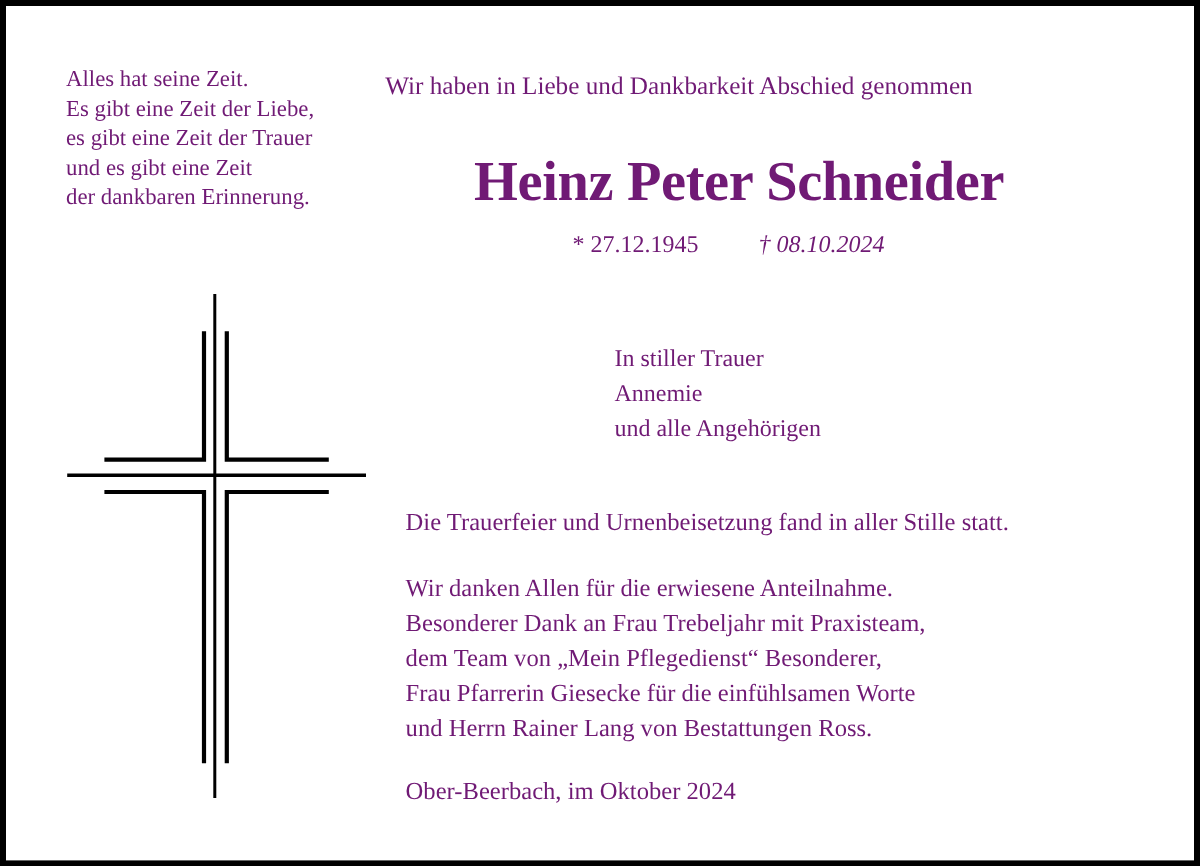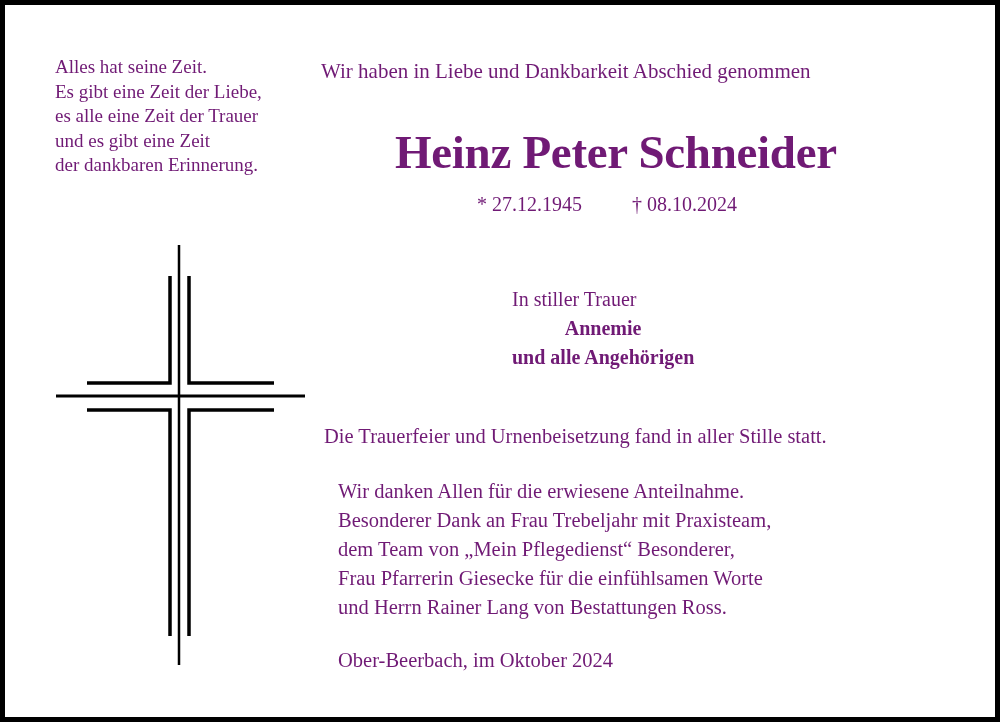--- a/index.html
+++ b/index.html
@@ -8,37 +8,37 @@
       position: absolute; left: 5px; top: 5px; width: 990px; height: 712px;
       background: #fff; color: #701a75;
       font-family: "Liberation Serif", "DejaVu Serif", serif;
     }
     .abs { position: absolute; white-space: nowrap; }
     .poem { left: 50px; top: 50px; font-size: 19px; line-height: 24.5px; }
     .poem div { white-space: nowrap; }
     .intro { left: 316px; top: 54px; font-size: 21px; }
     .name { left: 390px; top: 120px; font-size: 47px; font-weight: bold; letter-spacing: -0.3px; }
     .dates { left: 472px; top: 188px; font-size: 20px; }
-    .dates .death { margin-left: 50px; }
+    .dates .death { margin-left: 50px; font-style: italic; }
     .mourners { left: 507px; top: 280px; font-size: 20px; line-height: 29px; }
-    .mourners .b { font-weight: bold; text-align: center; }
-    .para1 { left: 319px; top: 420px; font-size: 20.5px; }
+    .mourners .b { font-weight: normal; }
+    .para1 { left: 333px; top: 420px; font-size: 20.5px; }
     .para2 { left: 333px; top: 472px; font-size: 20.5px; line-height: 29px; }
     .place { left: 333px; top: 644px; font-size: 20.5px; }
     .cross { position: absolute; left: 0; top: 0; }
   </style>
 </head>
 <body>
 
 <div class="page">
 
   <div class="abs poem">
     <div>Alles hat seine Zeit.</div>
     <div>Es gibt eine Zeit der Liebe,</div>
-    <div>es alle eine Zeit der Trauer</div>
+    <div>es gibt eine Zeit der Trauer</div>
     <div>und es gibt eine Zeit</div>
     <div>der dankbaren Erinnerung.</div>
   </div>
 
   <svg class="cross" width="990" height="712">
     <g stroke="#000" stroke-linecap="butt" fill="none">
 
       <line x1="174" y1="240" x2="174" y2="660" stroke-width="2.5"></line>
 
       <line x1="51" y1="391" x2="300" y2="391" stroke-width="3"></line>

